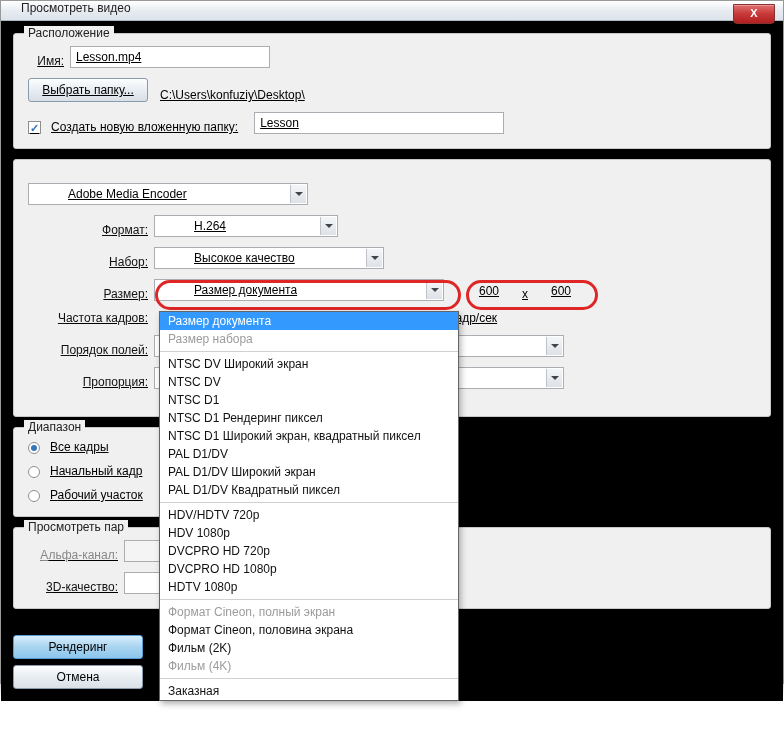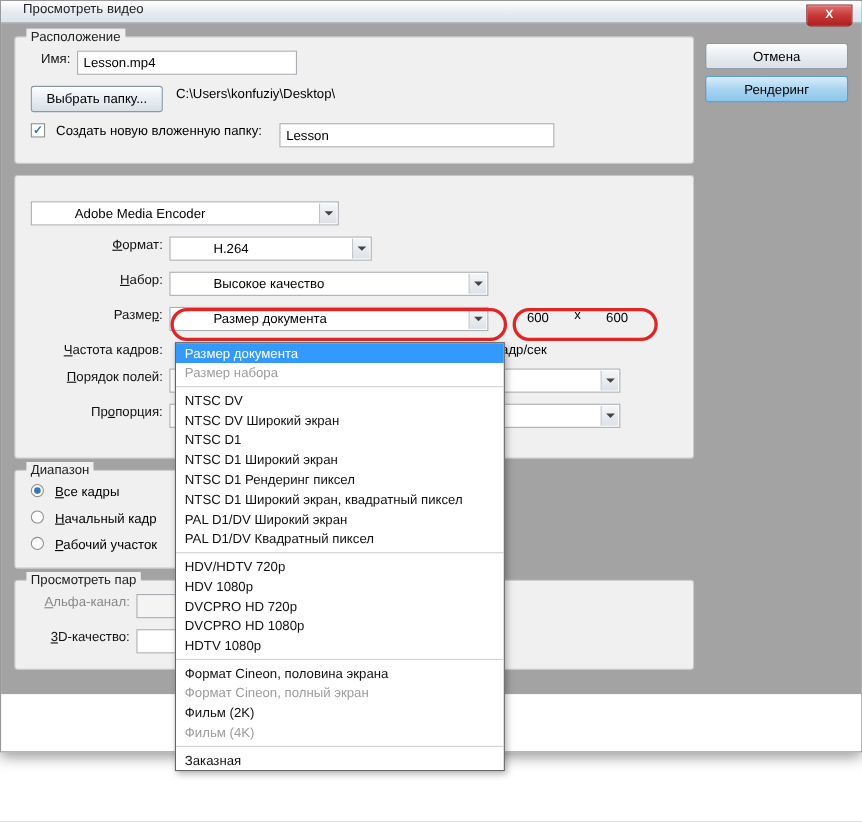--- a/index.html
+++ b/index.html
@@ -1,28 +1,28 @@
 <!DOCTYPE html>
 <html><head>
 <meta charset="utf-8">
 <style>
 * { box-sizing: border-box; font-family: "Segoe UI", Tahoma, sans-serif; font-size: 12px; }
 body { margin: 0; background: #fff; width: 784px; height: 747px; position: relative; }
 .shadow-frame { position: absolute; top: 0; left: 0; right: 0; bottom: 63px; border: 1px solid #999; box-shadow: 0 4px 12px rgba(0,0,0,0.4); background: #fff; }
 .titlebar { height: 20px; background: linear-gradient(#fff, #e8ecf1 50%, #dce3ec); border-bottom: 1px solid #b0b8c0; display: flex; align-items: flex-start; padding-left: 20px; position: relative; }
 .titlebar span { color: #222; }
 .close-btn { position: absolute; right: 8px; top: 3px; width: 42px; height: 20px; background: linear-gradient(#e07070, #c83838 50%, #b02020); border: 1px solid #883030; border-radius: 0 0 4px 4px; color: #fff; text-align: center; line-height: 16px; font-size: 11px; font-weight: bold; box-shadow: inset 0 1px 0 rgba(255,255,255,0.3); }
-.dialog-body { padding: 12px; display: flex; gap: 10px; background: #a3a3a3; }
+.dialog-body { padding: 12px; display: flex; gap: 10px; background: #000000; flex-direction: column; }
 .left-col { flex: 1; }
 .right-col { width: 130px; display: flex; flex-direction: column; gap: 6px; padding-top: 6px; }
 .btn { height: 24px; border: 1px solid #8a9aad; background: linear-gradient(#fdfefe, #e8edf2 50%, #d9e0e6); border-radius: 3px; display: flex; align-items: center; justify-content: center; cursor: pointer; }
 .btn.primary { background: linear-gradient(#d8eefc, #a8d4f0 50%, #8cc6ec); border-color: #5a9cd4; }
 .groupbox { border: 1px solid #c8c8c8; border-radius: 3px; margin-bottom: 10px; padding: 12px 14px 14px; position: relative; background: #f0f0f0; }
 .groupbox > .legend { position: absolute; top: -8px; left: 10px; background: #f0f0f0; padding: 0 4px; color: #222; }
-.row { display: flex; align-items: flex-start; margin-bottom: 10px; gap: 6px; }
+.row { display: flex; align-items: flex-end; margin-bottom: 10px; gap: 6px; text-decoration: underline; }
 .label { text-align: right; min-width: 120px; color: #111; }
 .label u { text-decoration: underline; }
 .input, .combo { height: 22px; border: 1px solid #abadb3; background: #fff; padding: 0 5px; display: flex; align-items: center; position: relative; }
 .input { width: 200px; }
 .combo { justify-content: space-between; padding-left: 39px; }
 .combo .arrow { width: 16px; height: 18px; background: linear-gradient(#f4f6f8, #dde2e8); border-left: 1px solid #c0c4ca; display: flex; align-items: center; justify-content: center; margin-right: -4px; }
 .arrow::after { content: ""; border: 4px solid transparent; border-top-color: #444; margin-top: 3px; }
 .checkbox { width: 13px; height: 13px; border: 1px solid #8e8f8f; background: #fff; display: flex; align-items: center; justify-content: center; margin-right: 4px; }
 .checkbox.checked::after { content: "✓"; color: #3a74b8; font-size: 11px; font-weight: bold; line-height: 10px; }
 .radio { width: 12px; height: 12px; border: 1px solid #8e8f8f; border-radius: 50%; background: #fff; margin-right: 4px; display: flex; align-items: center; justify-content: center; }
@@ -79,21 +79,21 @@
         </div>
         <div class="row">
           <div class="label"><u>Ф</u>ормат:</div>
           <div class="combo" style="width:184px">
             <span>H.264</span>
               <div class="arrow"></div>
           </div>
         </div>
         <div class="row">
           <div class="label"><u>Н</u>абор:</div>
-          <div class="combo" style="width:290px">
+          <div class="combo" style="width:230px">
             <span>Высокое качество</span>
               <div class="arrow"></div>
           </div>
         </div>
         <div class="row" style="position:relative">
           <div class="label">Разме<u>р</u>:</div>
           <div class="combo" style="width:290px">
             <span>Размер документа</span>
               <div class="arrow"></div>
           </div>
@@ -153,51 +153,51 @@
         </div>
         <div class="row" style="margin-bottom:0">
           <div class="label" style="min-width:90px"><u>3</u>D-качество:</div>
           <div class="combo" style="width:40px">
               <span>И</span>
             </div>
         </div>
       </div>
     </div>
     <div class="right-col">
+      <div class="btn primary">
+          <span>Рендеринг</span>
+        </div>
       <div class="btn">
           <span>Отмена</span>
-        </div>
-      <div class="btn primary">
-          <span>Рендеринг</span>
         </div>
     </div>
   </div>
 </div>
 
 <div class="highlight-oval" style="left:155px;top:280px;width:306px;height:30px"></div>
 <div class="highlight-oval" style="left:466px;top:280px;width:132px;height:30px"></div>
 
 <div class="dropdown-list" id="dropdown" style="left:159px;top:311px;width:300px">
     <div class="item selected">Размер документа</div>
     <div class="item disabled">Размер набора</div>
     <div class="sep"></div>
+    <div class="item">NTSC DV Широкий экран</div>
     <div class="item">NTSC DV</div>
-    <div class="item">NTSC DV Широкий экран</div>
     <div class="item">NTSC D1</div>
-    <div class="item">NTSC D1 Широкий экран</div>
     <div class="item">NTSC D1 Рендеринг пиксел</div>
     <div class="item">NTSC D1 Широкий экран, квадратный пиксел</div>
+    <div class="item">PAL D1/DV</div>
     <div class="item">PAL D1/DV Широкий экран</div>
     <div class="item">PAL D1/DV Квадратный пиксел</div>
     <div class="sep"></div>
     <div class="item">HDV/HDTV 720p</div>
     <div class="item">HDV 1080p</div>
     <div class="item">DVCPRO HD 720p</div>
     <div class="item">DVCPRO HD 1080p</div>
     <div class="item">HDTV 1080p</div>
     <div class="sep"></div>
+    <div class="item disabled">Формат Cineon, полный экран</div>
     <div class="item">Формат Cineon, половина экрана</div>
-    <div class="item disabled">Формат Cineon, полный экран</div>
     <div class="item">Фильм (2K)</div>
     <div class="item disabled">Фильм (4K)</div>
     <div class="sep"></div>
     <div class="item">Заказная</div>
   </div>
 
 </body></html>

